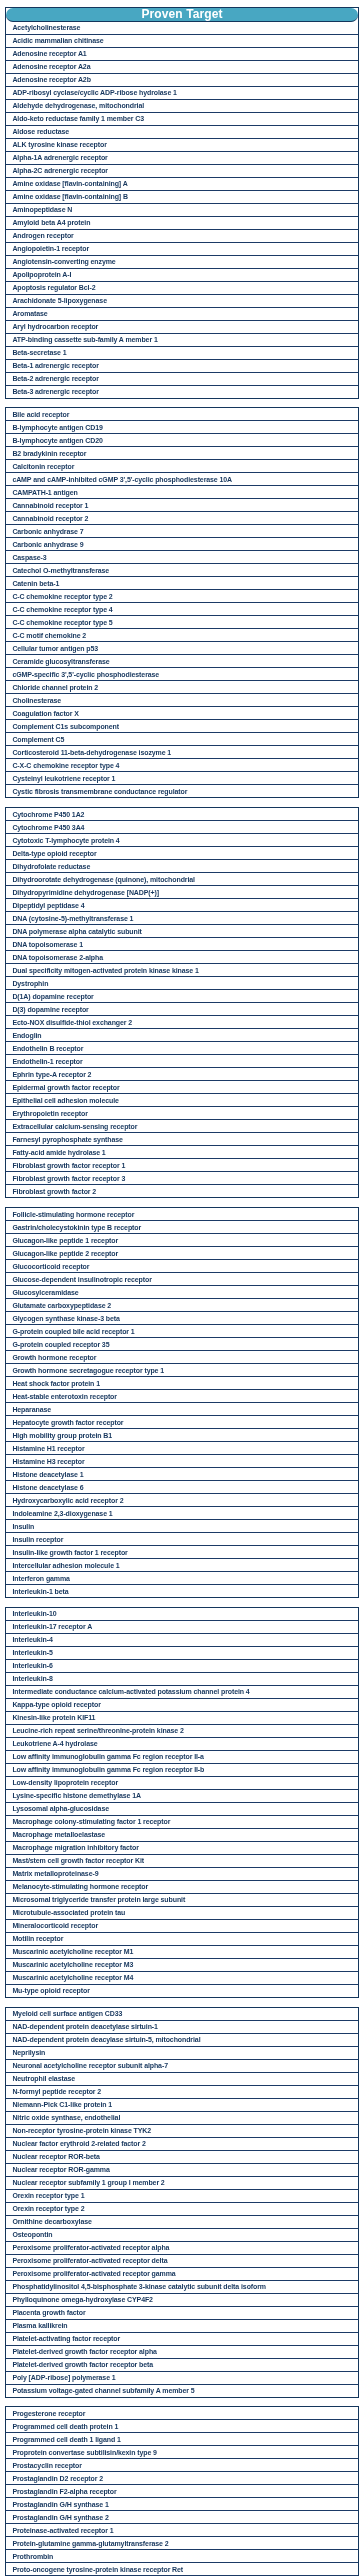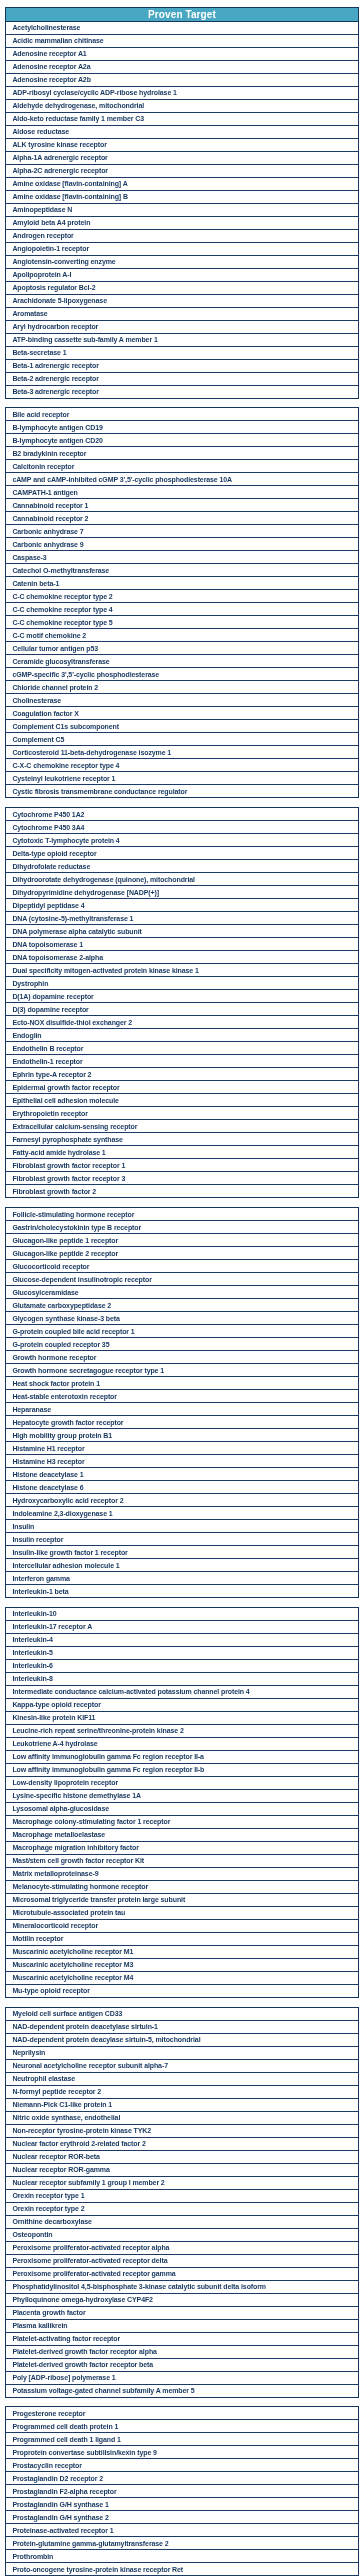--- a/index.html
+++ b/index.html
@@ -10,22 +10,23 @@
     --outer:#14365C;
   }
   html,body{margin:0;padding:0;background:#FFFFFF;}
   body{font-family:"Liberation Sans", sans-serif;}
   .page{width:364px;box-sizing:border-box;padding:6.7px 5.2px 5.2px 5.2px;}
   .block{border:1px solid var(--outer);margin-bottom:8.8px;background:#FFFFFF;}
   .block:last-child{margin-bottom:0;}
   .block-header{
     height:13px;background:var(--header-bg);color:var(--header-text);
     display:flex;align-items:center;justify-content:center;
-    font-size:10px;font-weight:bold;letter-spacing:0.1px;
+    font-size:12px;font-weight:bold;letter-spacing:0.1px;
     border-bottom:1px solid var(--outer);
+    border-radius:7px;
   }
   .row{
     height:12px;box-sizing:content-box;display:flex;align-items:center;
     padding:0 3.1px 0 6.2px;border-top:1px solid var(--row-border);
     background:#FFFFFF;overflow:hidden;
   }
   .rows .row:first-child{border-top:none;}
   .row-label{
     font-size:7px;font-weight:bold;color:var(--row-text);
     letter-spacing:-0.1px;white-space:nowrap;

